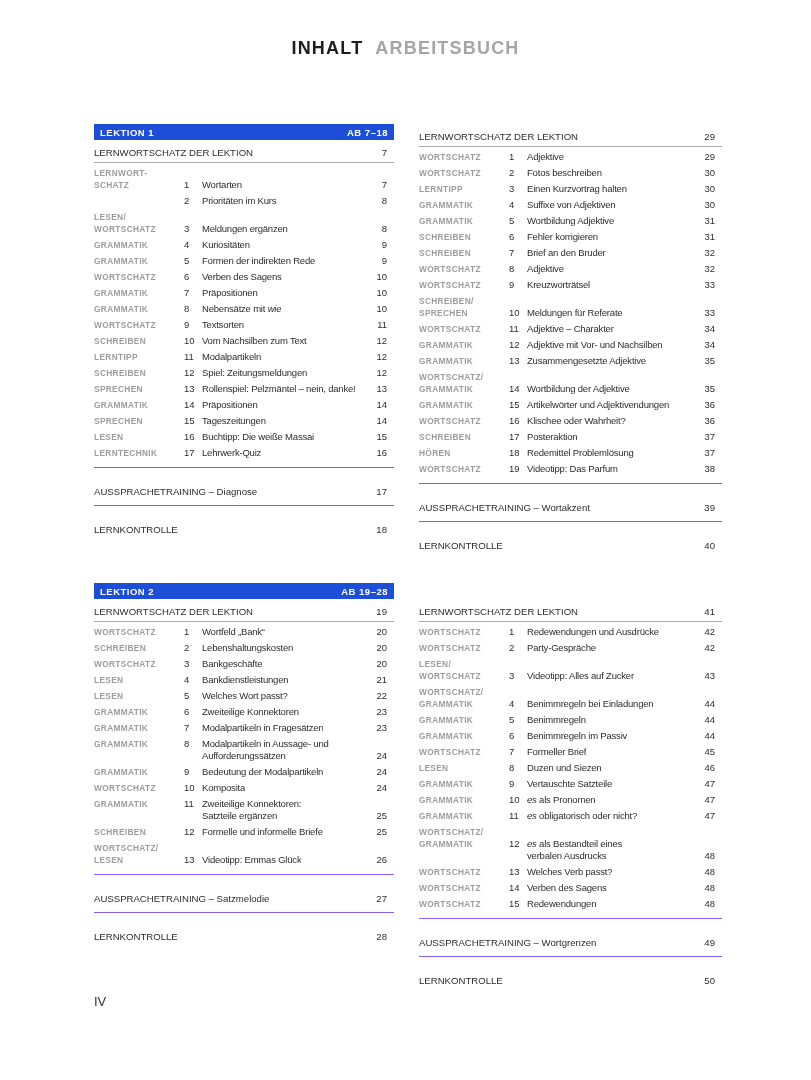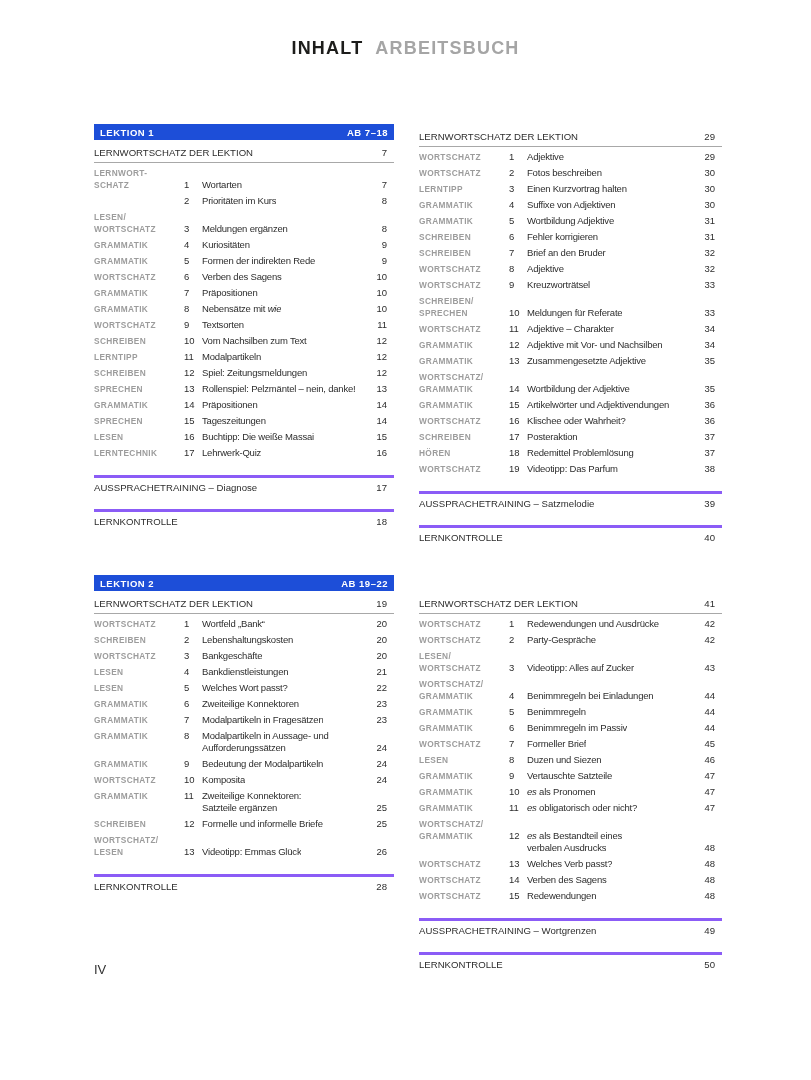--- a/index.html
+++ b/index.html
@@ -29,24 +29,24 @@
   .cat { flex:0 0 90px; font-size:8.3px; font-weight:bold; color:#9c9c9c; letter-spacing:0.35px; }
   .cat-line { height:12px; line-height:12px; white-space:nowrap; }
   .body { flex:1; min-width:0; }
   .line { display:flex; height:12px; line-height:12px; font-size:9.5px; color:#2d2d2d; }
   .num { flex:0 0 18px; }
   .title { flex:0 1 auto; min-width:0; white-space:nowrap; overflow:hidden; letter-spacing:-0.2px; }
   .title i { font-style:italic; }
   .pg { margin-left:auto; padding-left:6px; flex:0 0 auto; text-align:right; }
 
   .footer-row { display:flex; justify-content:space-between; align-items:baseline;
-                border-top:3px solid #8b5cf6; margin-top:16px; padding:4px 7px 0 0;
+                border-top:1px solid #8b5cf6; margin-top:8px; padding:18px 7px 0 0;
                 font-size:9.6px; color:#2d2d2d; }
 
-  .pageno { position:absolute; left:90px; top:962px; font-size:13px; color:#333333; }
+  .pageno { position:absolute; left:90px; top:994px; font-size:13px; color:#333333; }
 </style>
 </head>
 <body>
 
 <div class="page">
   <div class="header">
     <span class="t-black">INHALT</span><span class="t-gray">ARBEITSBUCH</span>
   </div>
   <div class="col col-left">
       <section class="section">
@@ -267,21 +267,21 @@
           <span class="pg">17</span>
         </div>
         <div class="footer-row">
           <span class="fr-label">LERNKONTROLLE</span>
           <span class="pg">18</span>
         </div>
       </section>
       <section class="section">
         <div class="bar">
           <span class="bar-title">LEKTION 2</span>
-          <span class="bar-pages">AB 19–22</span>
+          <span class="bar-pages">AB 19–28</span>
         </div>
         <div class="lern-row">
           <span class="lr-label">LERNWORTSCHATZ DER LEKTION</span>
           <span class="pg">19</span>
         </div>
         <div class="row">
           <div class="cat">
             <div class="cat-line">WORTSCHATZ</div>
           </div>
           <div class="body">
@@ -437,20 +437,24 @@
             <div class="cat-line">WORTSCHATZ/</div>
             <div class="cat-line">LESEN</div>
           </div>
           <div class="body" style="margin-top: 12px;">
             <div class="line">
               <span class="num">13</span>
               <span class="title"><span>Videotipp: Emmas Glück</span></span>
               <span class="pg">26</span>
             </div>
           </div>
+        </div>
+        <div class="footer-row">
+          <span class="fr-label">AUSSPRACHETRAINING – Satzmelodie</span>
+          <span class="pg">27</span>
         </div>
         <div class="footer-row">
           <span class="fr-label">LERNKONTROLLE</span>
           <span class="pg">28</span>
         </div>
       </section>
     </div>
   <div class="col col-right">
       <section class="section">
         <div class="lern-row">
@@ -681,21 +685,21 @@
           </div>
           <div class="body">
             <div class="line">
               <span class="num">19</span>
               <span class="title"><span>Videotipp: Das Parfum</span></span>
               <span class="pg">38</span>
             </div>
           </div>
         </div>
         <div class="footer-row">
-          <span class="fr-label">AUSSPRACHETRAINING – Satzmelodie</span>
+          <span class="fr-label">AUSSPRACHETRAINING – Wortakzent</span>
           <span class="pg">39</span>
         </div>
         <div class="footer-row">
           <span class="fr-label">LERNKONTROLLE</span>
           <span class="pg">40</span>
         </div>
       </section>
       <section class="section">
         <div class="lern-row">
           <span class="lr-label">LERNWORTSCHATZ DER LEKTION</span>

